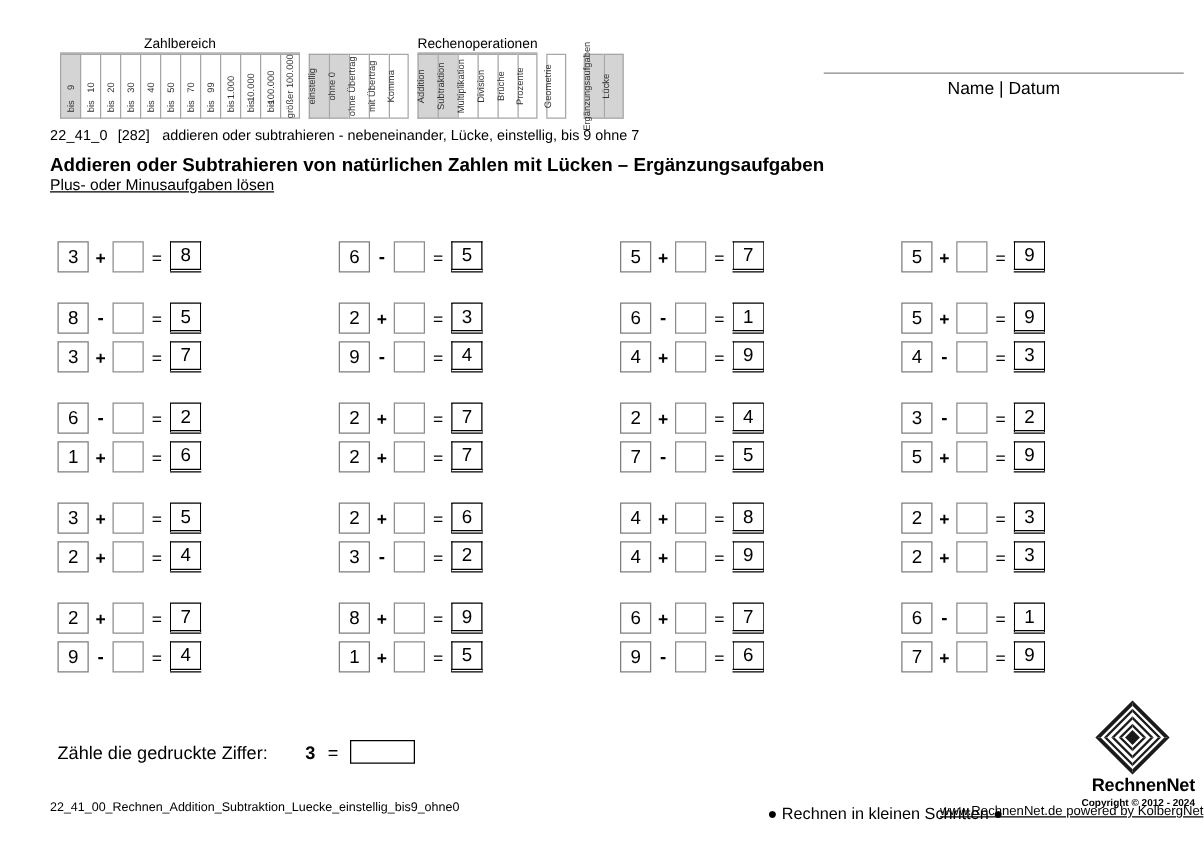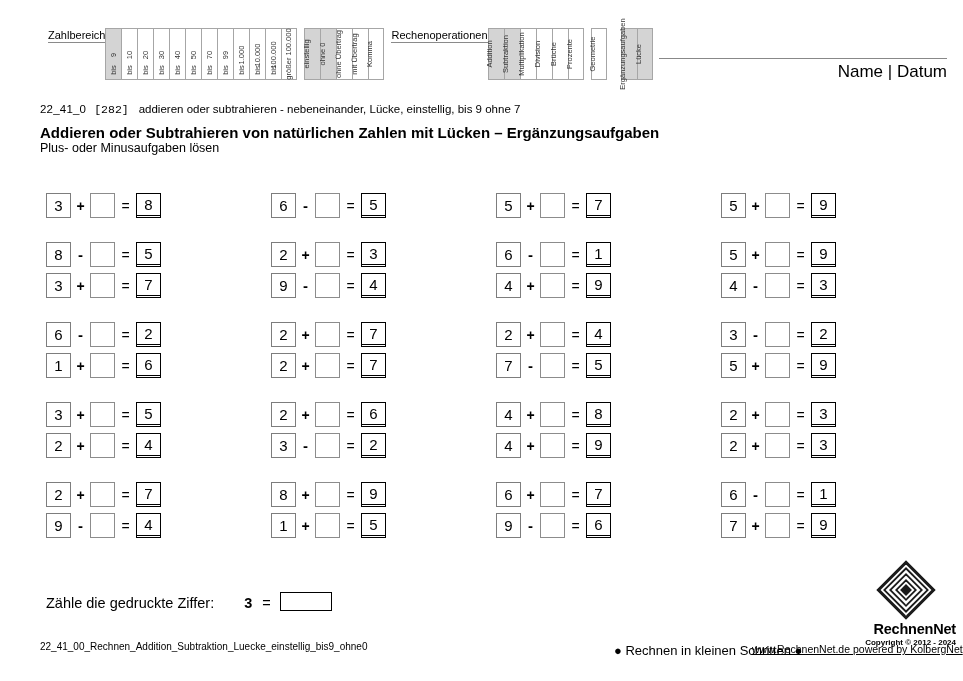--- a/index.html
+++ b/index.html
@@ -26,21 +26,21 @@
   #cat-table {
     position: absolute;
     left: 48px;
     top: 28px;
     display: flex;
     align-items: flex-end;
     height: 67px;
   }
   .cat-group {
     display: flex;
-    flex-direction: row;
+    flex-direction: column;
     height: 67px;
   }
   .cat-group-title {
     height: 15px;
     line-height: 15px;
     font-size: 11px;
     text-align: center;
     color: #000;
     white-space: nowrap;
     border-bottom: 1px solid #8a8a8a;
@@ -101,51 +101,53 @@
     top: 58px;
     width: 288px;
     text-align: right;
   }
   #name-datum-rule {
     border-top: 1px solid #888;
     width: 288px;
     height: 0;
   }
   #name-datum-label {
-    font-size: 17px;
+    font-size: 14px;
     padding-top: 3px;
     color: #000;
+    text-align: center;
   }
 
   
   #meta-line {
     position: absolute;
     left: 40px;
     top: 103px;
     font-size: 11.5px;
     white-space: nowrap;
   }
   #meta-line .code { letter-spacing: 0.2px; }
-  #meta-line .bracket { margin-left: 8px; font-family: Liberation Mono, monospace; }
+  #meta-line .bracket { margin-left: 8px; }
   #meta-line .desc { margin-left: 10px; }
 
   #main-title {
     position: absolute;
     left: 40px;
     top: 124px;
     font-size: 15px;
     font-weight: bold;
     white-space: nowrap;
   }
   #sub-title {
     position: absolute;
     left: 40px;
     top: 141px;
     font-size: 12.5px;
     white-space: nowrap;
+    text-decoration: underline;
   }
 
   
   #grid {
     position: absolute;
     left: 46px;
     top: 190px;
     width: 880px;
   }
   .block {

